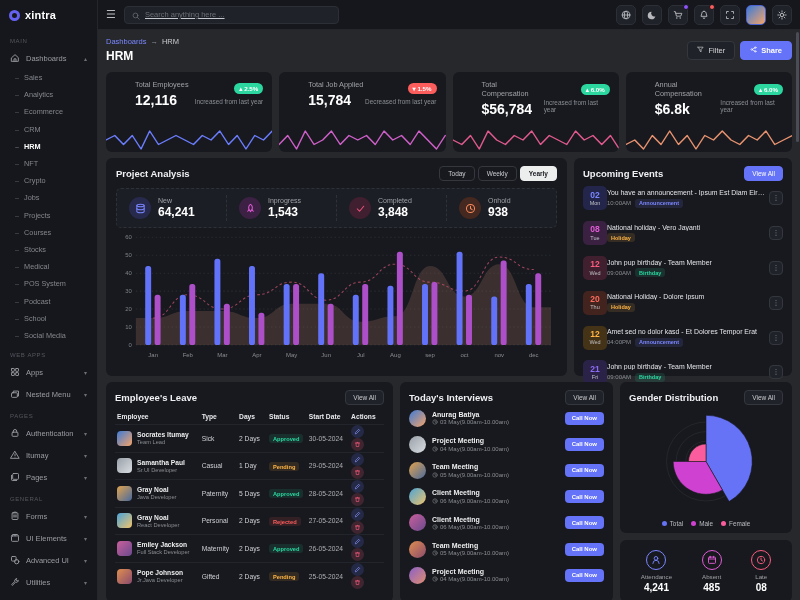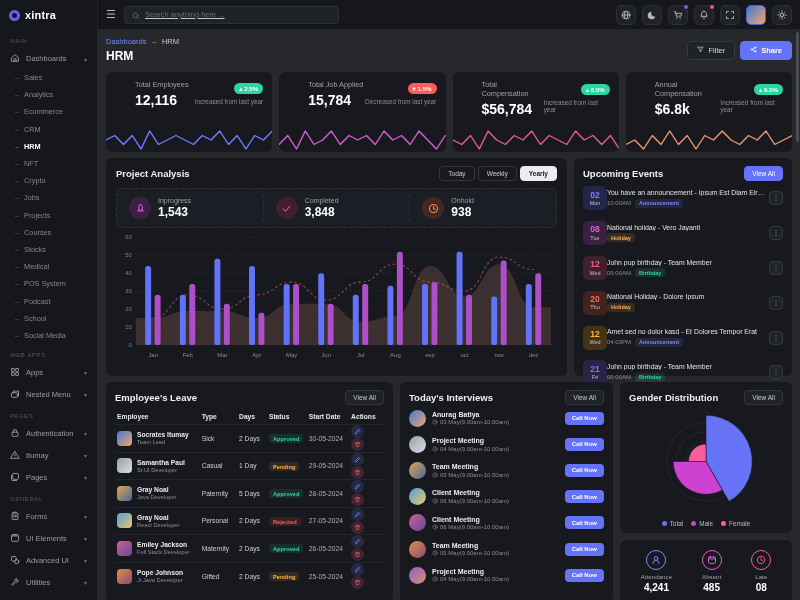--- a/index.html
+++ b/index.html
@@ -470,20 +470,33 @@
         <section class="card pa-card">
           <div class="card-head">
             <span class="card-title">Project Analysis</span>
             <div class="chips" id="pa-chips">
                 <button class="chip">Today</button>
                 <button class="chip">Weekly</button>
                 <button class="chip active">Yearly</button>
               </div>
           </div>
           <div class="kpi-strip" id="kpi-strip">
+              <div class="kpi">
+                <span class="kpi-icon" style="background:#272a4d;color:#7a86ff">
+                  <svg width="11" height="11" viewBox="0 0 12 12" fill="none" stroke="currentColor" stroke-width="1.1" stroke-linecap="round" stroke-linejoin="round">
+                    <ellipse cx="6" cy="2.8" rx="4" ry="1.4"></ellipse>
+                    <path d="M2 2.8v6.4c0 .8 1.8 1.4 4 1.4s4-.6 4-1.4V2.8"></path>
+                    <path d="M2 6c0 .8 1.8 1.4 4 1.4S10 6.8 10 6"></path>
+                  </svg>
+                </span>
+                <span>
+                  <div class="kpi-label">New</div>
+                  <div class="kpi-value">64,241</div>
+                </span>
+              </div>
               <div class="kpi">
                 <span class="kpi-icon" style="background:#3c2144;color:#e35bd8">
                   <svg width="11" height="11" viewBox="0 0 12 12" fill="none" stroke="currentColor" stroke-width="1.1" stroke-linecap="round" stroke-linejoin="round">
                     <path d="M6 1.5c1.8 1.2 2.4 3.4 1.6 5.6L6 9.4 4.4 7.1C3.6 4.9 4.2 2.7 6 1.5Z"></path>
                     <path d="M4.4 7.2 3 9M7.6 7.2 9 9"></path>
                   </svg>
                 </span>
                 <span>
                   <div class="kpi-label">Inprogress</div>
                   <div class="kpi-value">1,543</div>

